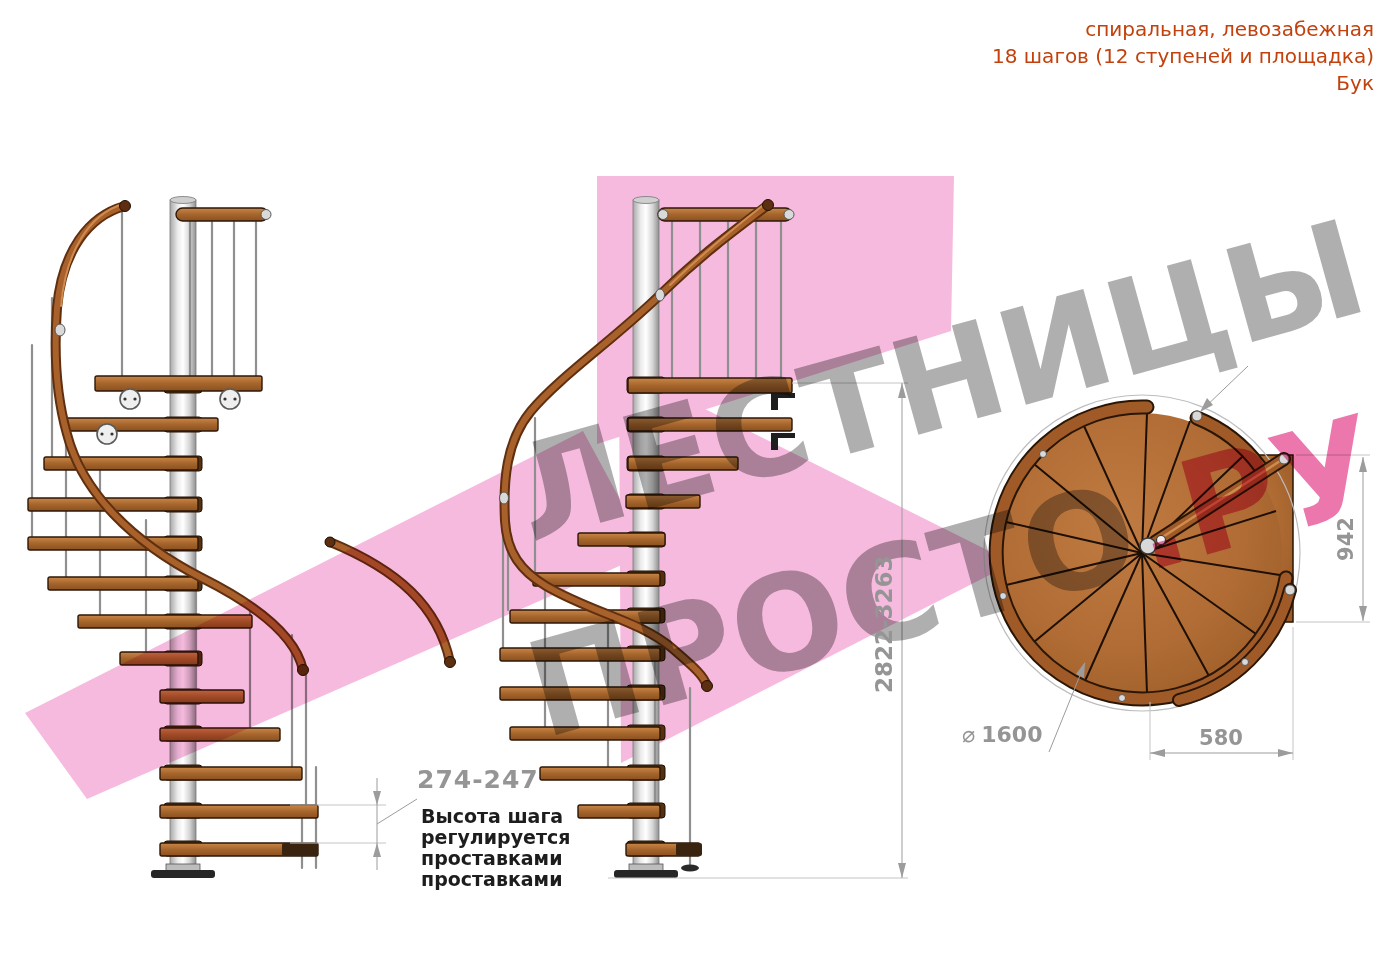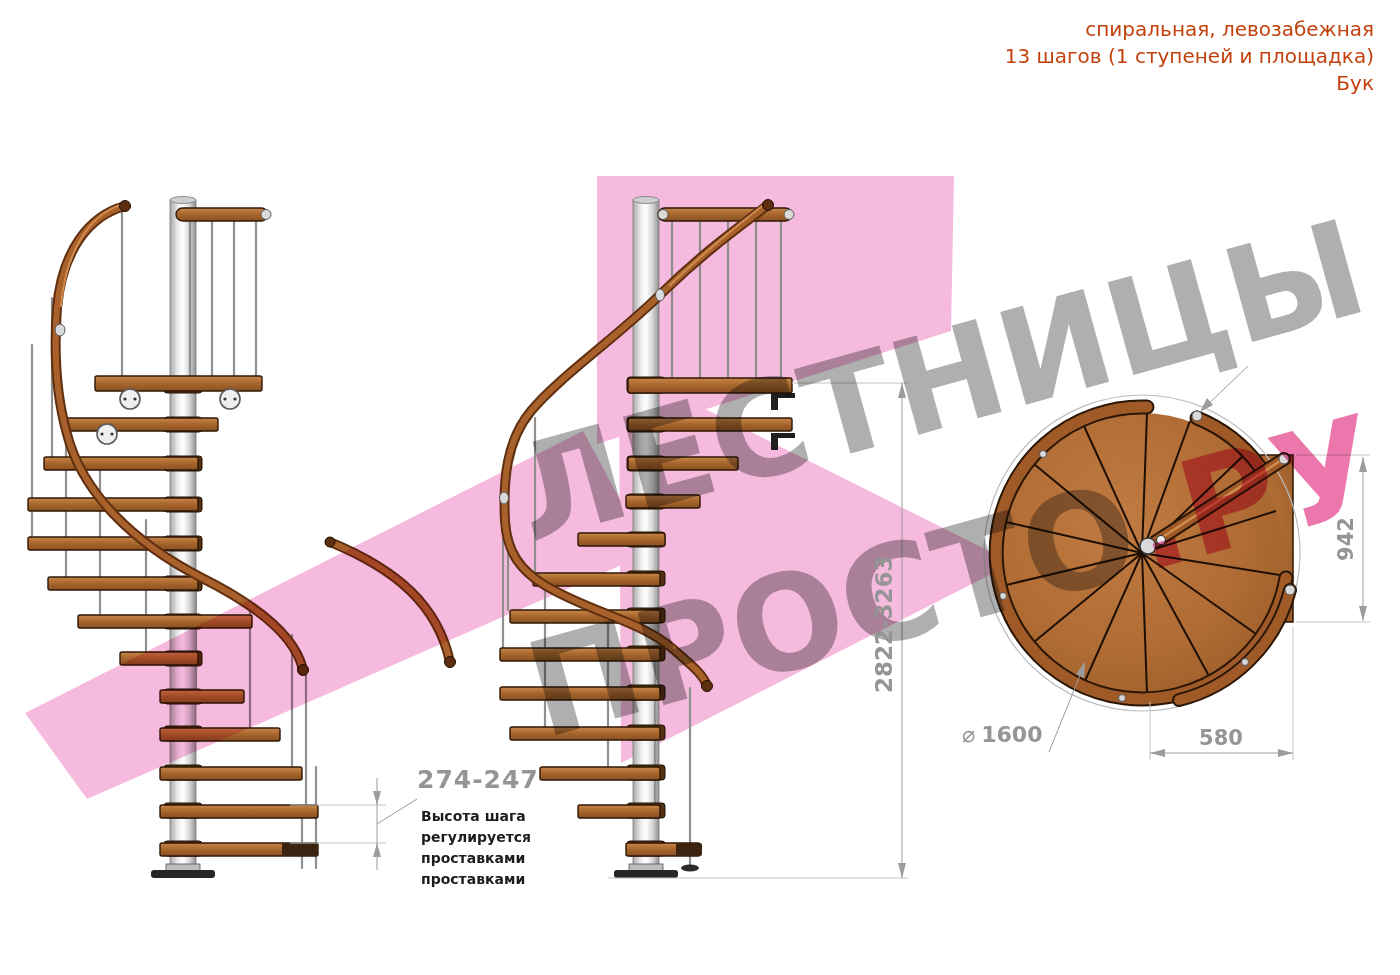--- a/index.html
+++ b/index.html
@@ -11,21 +11,21 @@
           font-size:20px;line-height:27px;font-weight:500;}
   .dim{color:#959595;font-weight:bold;}
   #dim-total{left:822px;top:618px;width:124px;text-align:center;font-size:23px;
              transform:rotate(-90deg);}
   #dim-942{left:1306px;top:527px;width:80px;text-align:center;font-size:21px;
            transform:rotate(-90deg);}
   #dim-820{left:1181px;top:726px;width:80px;text-align:center;font-size:21px;}
   #dim-1600{left:962px;top:722px;font-size:22px;}
   #dim-1600 .diam{font-weight:400;margin-right:6px;}
   #dim-step{left:417px;top:765px;font-size:25px;letter-spacing:1px;}
-  #annotation{left:421px;top:806px;font-size:14px;line-height:21px;font-weight:600;
+  #annotation{left:421px;top:806px;font-size:19px;line-height:21px;font-weight:600;
               color:#1d1d1d;}
   #annotation span{display:block;}
   .wm{position:absolute;font-weight:700;font-size:132px;line-height:1;letter-spacing:1px;
       transform-origin:left center;transform:rotate(-15.5deg);mix-blend-mode:multiply;
       color:rgba(158,158,158,0.82);}
   #wm1{left:518px;top:432px;}
   #wm2{left:532px;top:628px;}
   #wm2 .ru{color:rgba(231,95,158,0.85);}
 </style>
 </head>
@@ -352,17 +352,17 @@
 
 <div class="txt" id="annotation">
   <span>Высота шага</span>
   <span>регулируется</span>
   <span>проставками</span>
   <span>проставками</span>
 </div>
 
 <div id="header">
   <div>спиральная, левозабежная</div>
-  <div>13 шагов (1 ступеней и площадка)</div>
+  <div>18 шагов (12 ступеней и площадка)</div>
   <div>Бук</div>
 </div>
 
 </div>
 
 </body></html>

